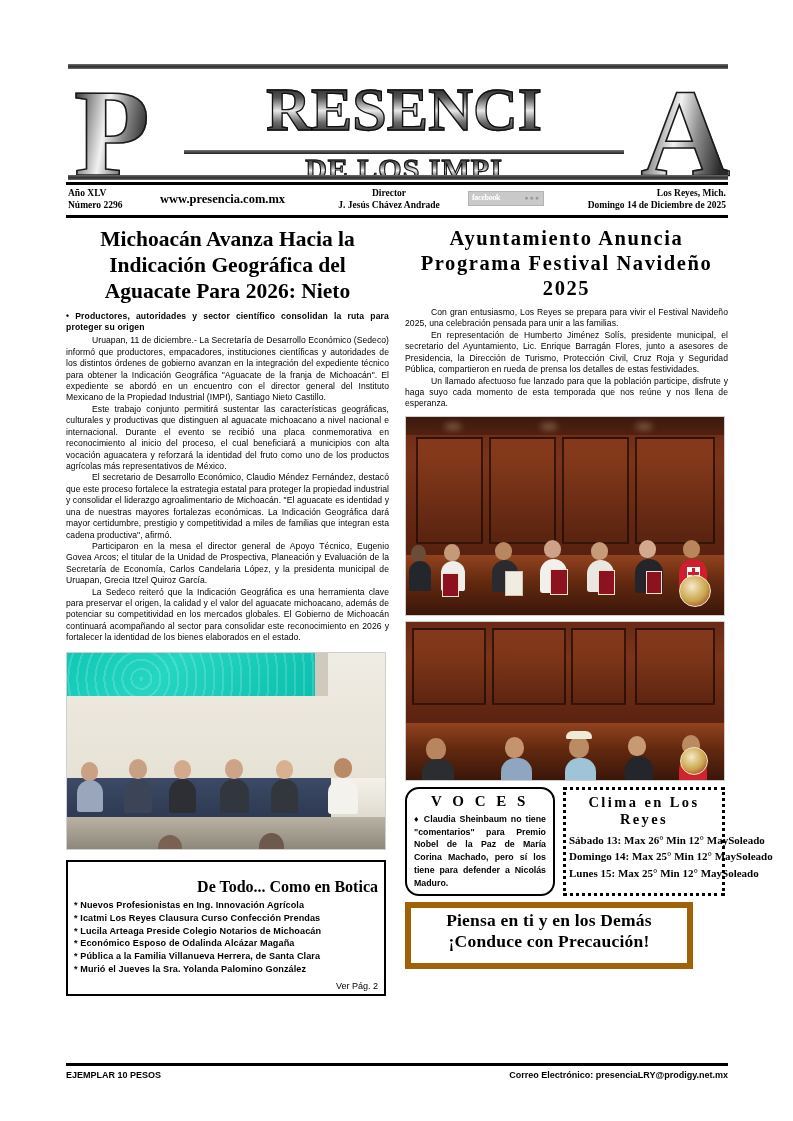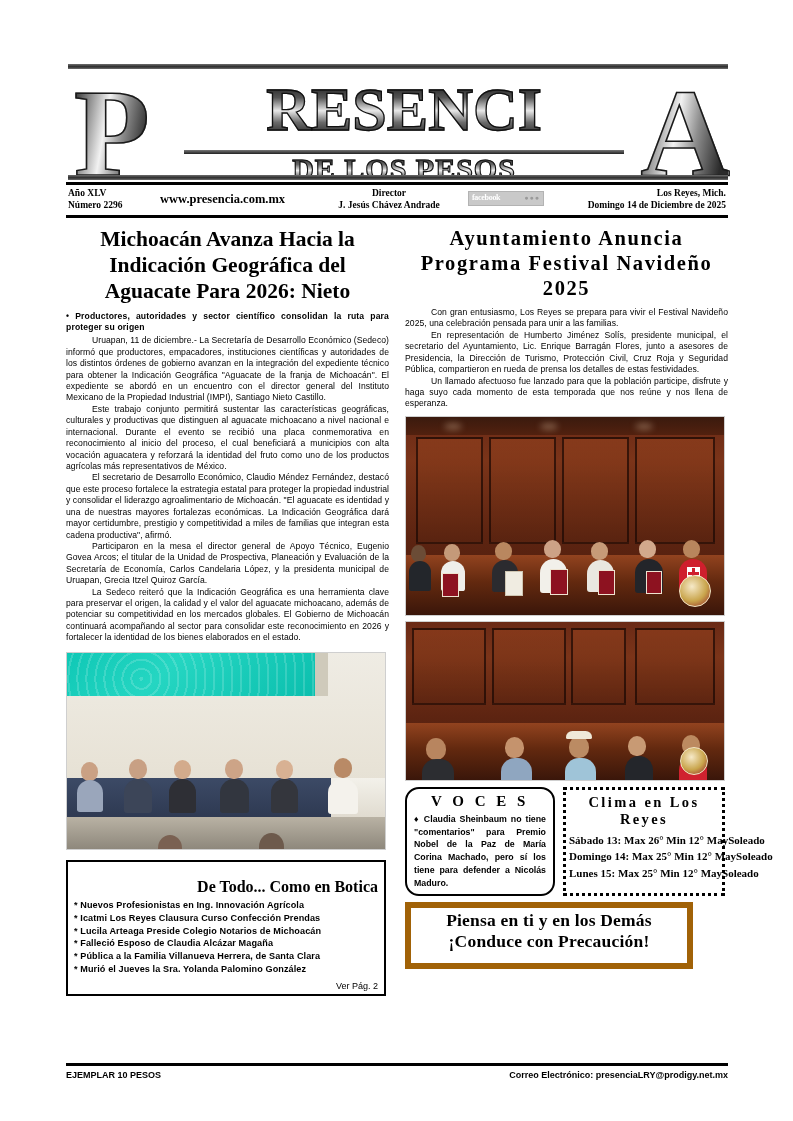--- a/index.html
+++ b/index.html
@@ -150,21 +150,21 @@
   <div class="masthead">
     <div class="mh-rule-top"></div>
     <div class="mh-word">
       <span class="big-p">P</span>
       <span class="big-a">A</span>
       <div class="pres-line">
         <span class="txt">RESENCI</span>
       </div>
       <div class="pres-underline"></div>
       <div class="sub-line">
-        <span class="txt">DE LOS PESOS</span>
+        <span class="txt">DE LOS IMPI</span>
       </div>
     </div>
     <div class="mh-rule-bot"></div>
   </div>
 
   <div class="infobar">
     <div class="ib-cell ib-1">
       <div>Año XLV</div>
       <div>Número 2296</div>
     </div>
@@ -239,21 +239,21 @@
           </div>
         </div>
       </div>
 
       <div class="botica">
         <h3>De Todo... Como en Botica</h3>
         <ul>
           <li>* Nuevos Profesionistas en Ing. Innovación Agrícola</li>
           <li>* Icatmi Los Reyes Clausura Curso Confección Prendas</li>
           <li>* Lucila Arteaga Preside Colegio Notarios de Michoacán</li>
-          <li>* Falleció Esposo de Claudia Alcázar Magaña</li>
+          <li>* Económico Esposo de Odalinda Alcázar Magaña</li>
           <li>* Pública a la Familia Villanueva Herrera, de Santa Clara</li>
           <li>* Murió el Jueves la Sra. Yolanda Palomino González</li>
         </ul>
         <div class="verpag">Ver Pág. 2</div>
       </div>
     </div>
 
     <div class="col right">
       <div class="headline spaced">Ayuntamiento Anuncia Programa Festival Navideño 2025</div>
       <p class="body">Con gran entusiasmo, Los Reyes se prepara para vivir el Festival Navideño 2025, una celebración pensada para unir a las familias.</p>

